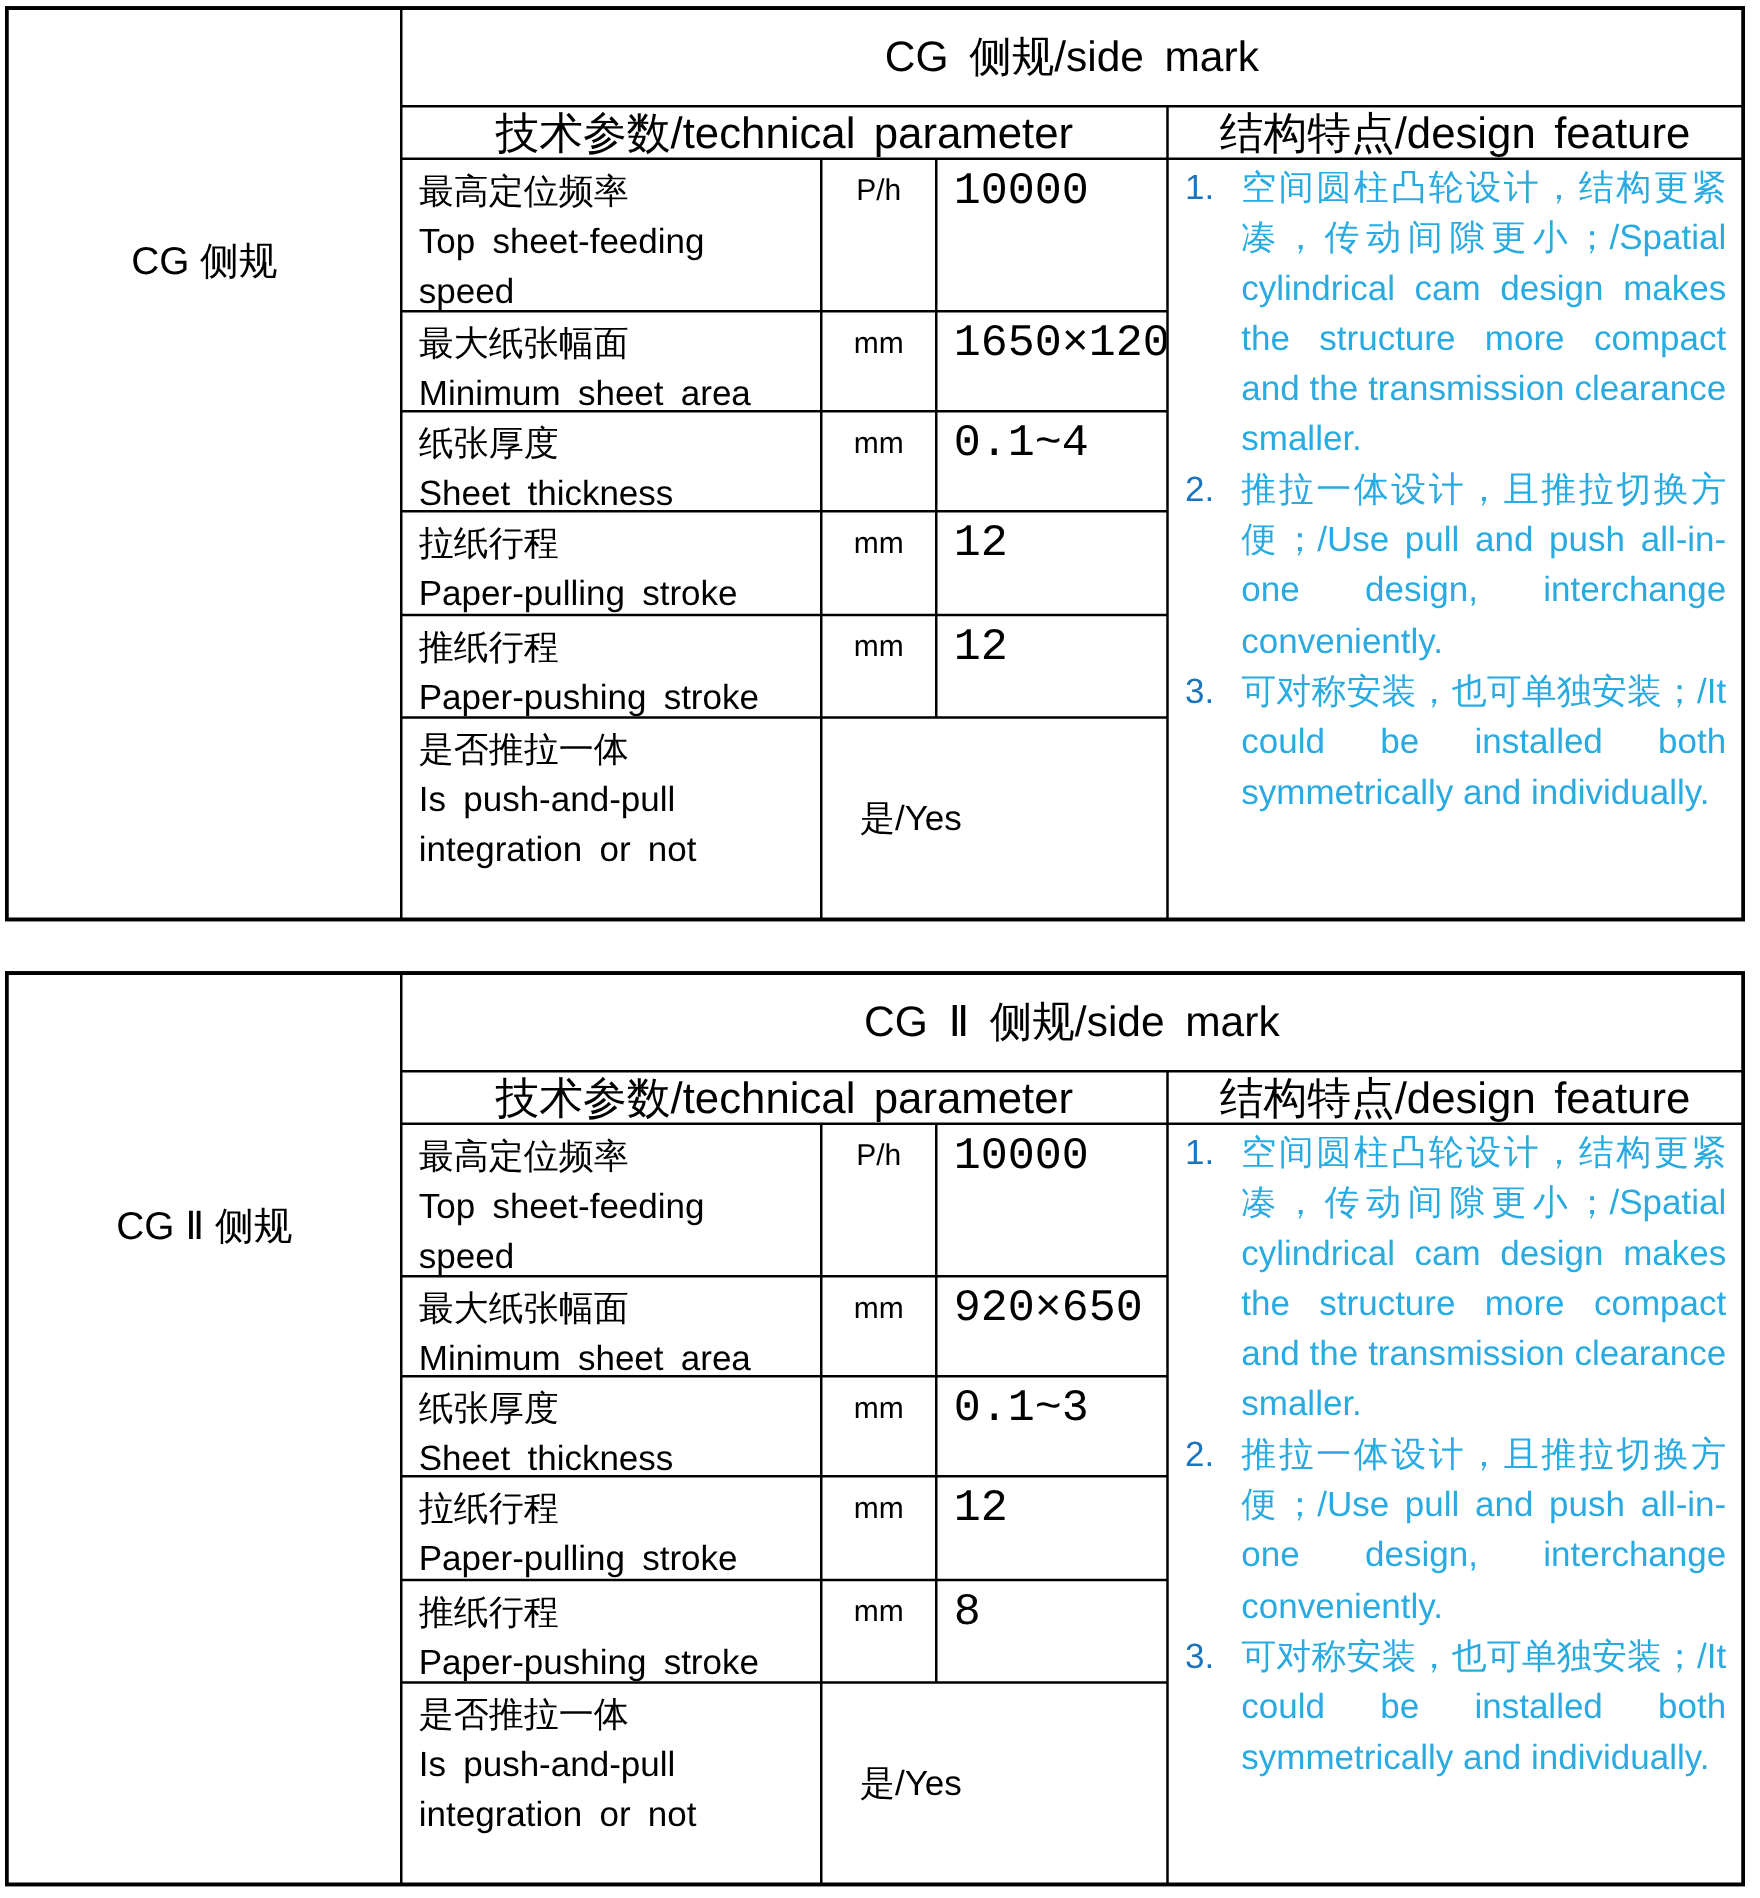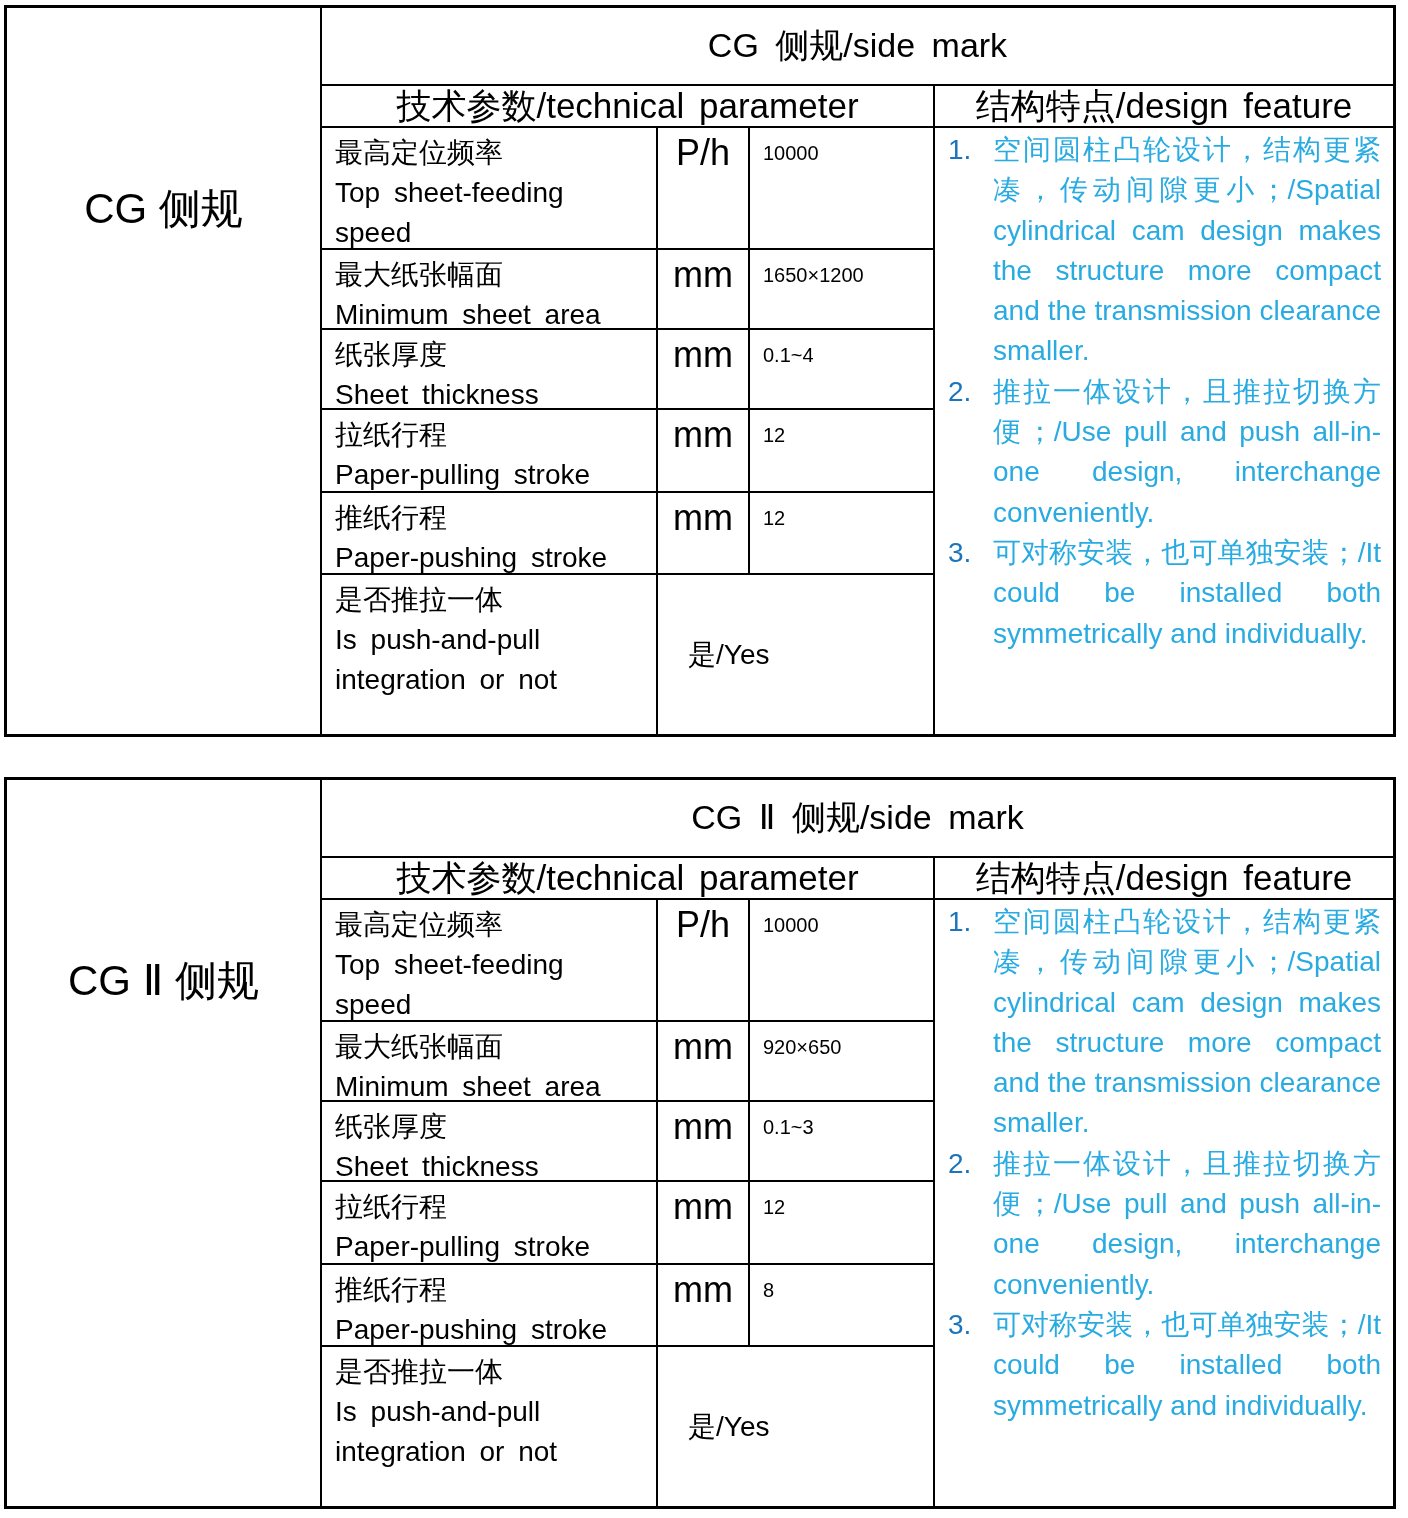--- a/index.html
+++ b/index.html
@@ -28,21 +28,21 @@
   .tbl + .tbl { margin-top: 40px; }
   .cell { background: #ffffff; box-sizing: border-box; overflow: hidden; }
 
   .product {
     grid-row: 1 / 9;
     grid-column: 1;
     display: flex;
     justify-content: center;
     align-items: flex-start;
     padding-top: 180px;
-    font-size: 42px;
+    font-size: 31px;
     line-height: 42px;
     white-space: nowrap;
   }
   .title {
     grid-row: 1;
     grid-column: 2 / 6;
     display: flex;
     align-items: center;
     justify-content: center;
     font-size: 34px;
@@ -63,29 +63,30 @@
     grid-column: 2;
     padding: 5px 10px 16px 13px;
     font-size: 28px;
     line-height: 40px;
   }
   .plabel .en { word-spacing: 6px; }
   .punit {
     grid-column: 3;
     text-align: center;
     padding-top: 5px;
-    font-size: 36px;
+    font-size: 24px;
     line-height: 40px;
   }
   .pvalue {
     grid-column: 4;
     padding: 5px 4px 0 13px;
-    font-size: 20px;
+    font-size: 36px;
     line-height: 40px;
     word-spacing: 3px;
+    font-family: Liberation Mono, monospace;
   }
   .pmerged {
     grid-column: 3 / 5;
     display: flex;
     align-items: center;
     padding-left: 30px;
     font-size: 28px;
   }
   .r1 { grid-row: 3; }
   .r2 { grid-row: 4; }

